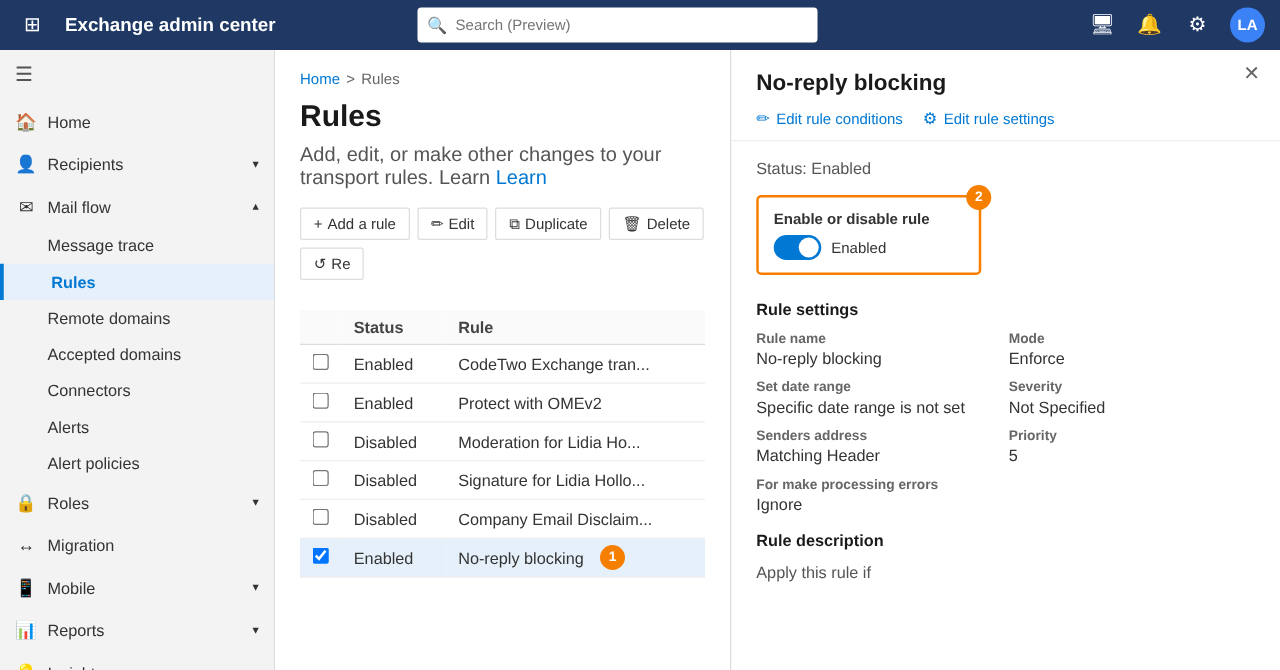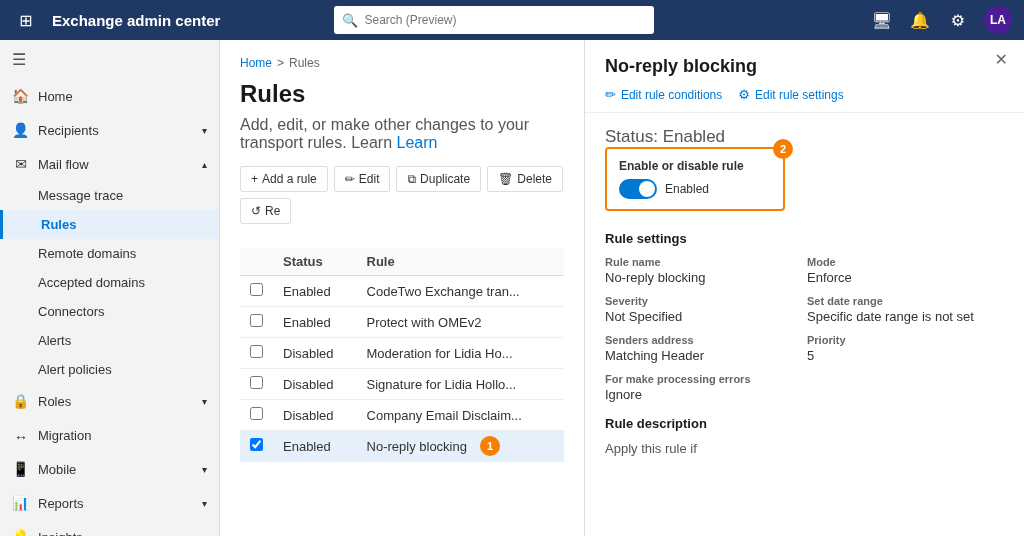--- a/index.html
+++ b/index.html
@@ -63,21 +63,21 @@
       width: 24px;
       height: 24px;
       display: flex;
       align-items: center;
       justify-content: center;
     }
     .avatar {
       width: 28px;
       height: 28px;
       border-radius: 50%;
-      background: #4c1d95;
+      background: #3b82f6;
       display: flex;
       align-items: center;
       justify-content: center;
       color: white;
       font-size: 12px;
       font-weight: bold;
       cursor: pointer;
     }
 
     
@@ -246,22 +246,23 @@
       color: #0078d4;
       font-size: 12px;
       cursor: pointer;
       text-decoration: none;
     }
     .side-panel-action .icon { font-size: 13px; }
     .side-panel-body {
       padding: 14px 20px;
     }
     .status-row {
-      font-size: 17px;
+      font-size: 13px;
       color: #555;
+      margin-bottom: 14px;
     }
     .enable-disable-box {
       border: 2px solid #f77f00;
       border-radius: 4px;
       padding: 10px 12px;
       margin-bottom: 16px;
       display: inline-block;
       min-width: 180px;
       position: relative;
     }
@@ -558,26 +559,26 @@
         <div class="rule-settings-grid">
           <div class="setting-item">
             <div class="label">Rule name</div>
             <div class="value">No-reply blocking</div>
           </div>
           <div class="setting-item">
             <div class="label">Mode</div>
             <div class="value">Enforce</div>
           </div>
           <div class="setting-item">
+            <div class="label">Set date range</div>
+            <div class="value">Specific date range is not set</div>
+          </div>
+          <div class="setting-item">
             <div class="label">Severity</div>
             <div class="value">Not Specified</div>
-          </div>
-          <div class="setting-item">
-            <div class="label">Set date range</div>
-            <div class="value">Specific date range is not set</div>
           </div>
           <div class="setting-item">
             <div class="label">Senders address</div>
             <div class="value">Matching Header</div>
           </div>
           <div class="setting-item">
             <div class="label">Priority</div>
             <div class="value">5</div>
           </div>
           <div class="setting-item" style="grid-column: span 2;">

